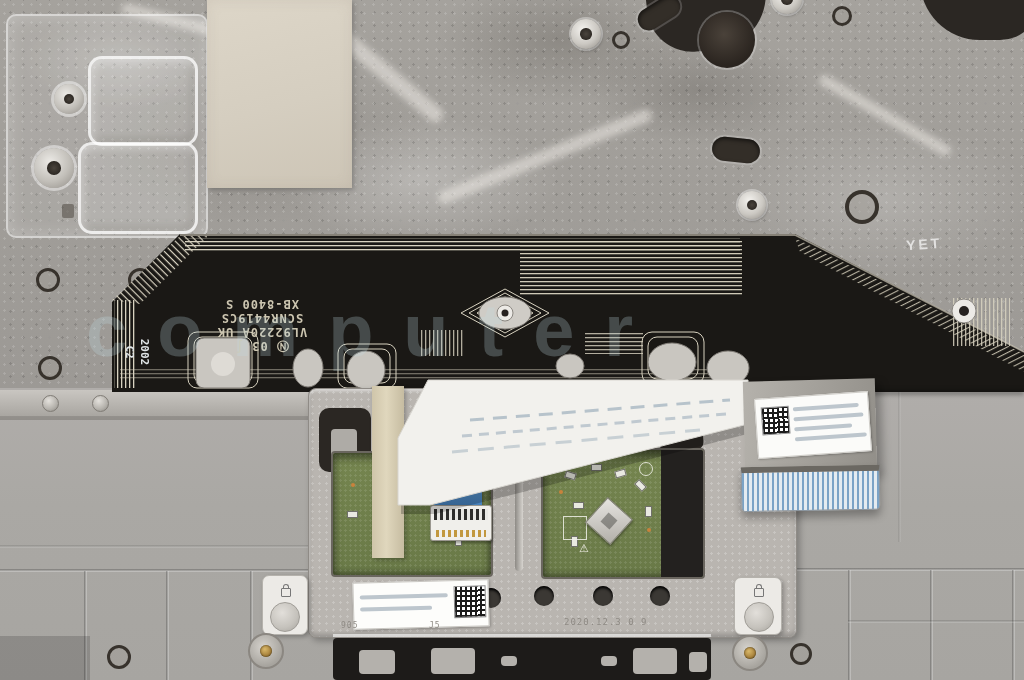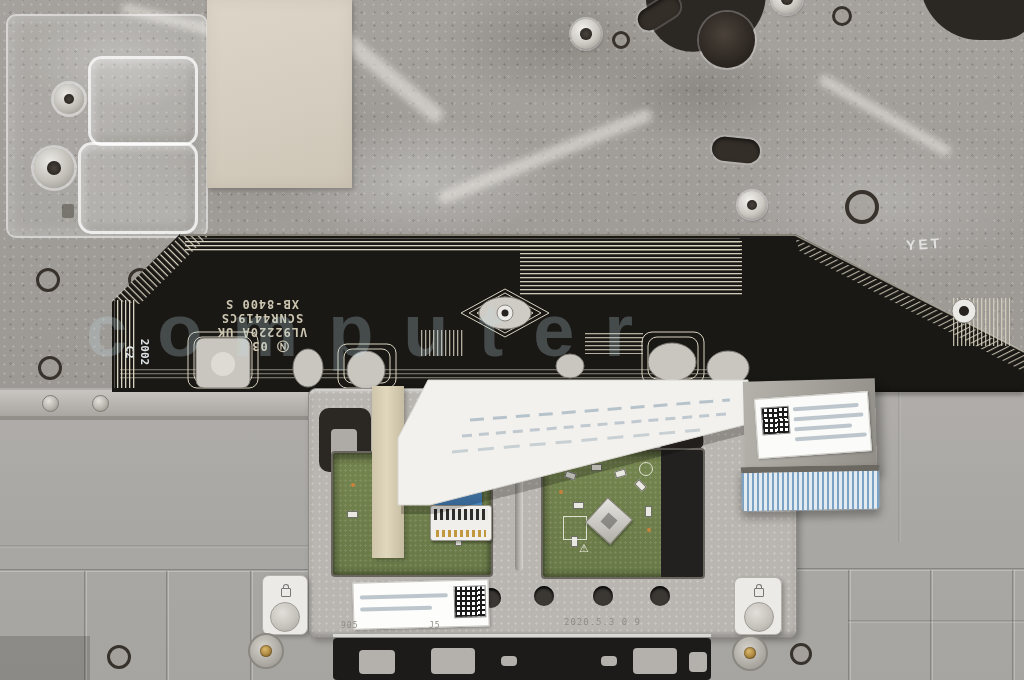--- a/index.html
+++ b/index.html
@@ -312,21 +312,21 @@
     <div class="abs tp-hole" style="left:284px;top:197px;width:20px;height:20px;"></div>
     <div class="abs tp-hole" style="left:341px;top:197px;width:20px;height:20px;"></div>
 
     <div class="abs qr-label" style="left:44px;top:192px;width:134px;height:45px;transform:rotate(-1.5deg);">
       <div class="label-line" style="left:6px;top:12px;width:88px;"></div>
       <div class="label-line" style="left:6px;top:24px;width:72px;"></div>
       <div class="qr abs" style="left:100px;top:5px;width:30px;height:30px;"></div>
     </div>
     <div class="mark-small" style="left:32px;top:232px;">905</div>
     <div class="mark-small" style="left:120px;top:232px;">J5</div>
-    <div class="mark-small" style="left:255px;top:228px;font-size:9px;">2020.5.3  0 9</div>
+    <div class="mark-small" style="left:255px;top:228px;font-size:9px;">2020.12.3  0 9</div>
   </div>
 
   <div class="abs clip-strip" style="left:333px;top:638px;width:378px;height:42px;">
     <div class="clip-tab" style="left:26px;top:12px;width:36px;height:24px;"></div>
     <div class="clip-tab" style="left:98px;top:10px;width:44px;height:26px;"></div>
     <div class="clip-tab" style="left:168px;top:18px;width:16px;height:10px;"></div>
     <div class="clip-tab" style="left:268px;top:18px;width:16px;height:10px;"></div>
     <div class="clip-tab" style="left:300px;top:10px;width:44px;height:26px;"></div>
     <div class="clip-tab" style="left:356px;top:14px;width:18px;height:20px;"></div>
   </div>

